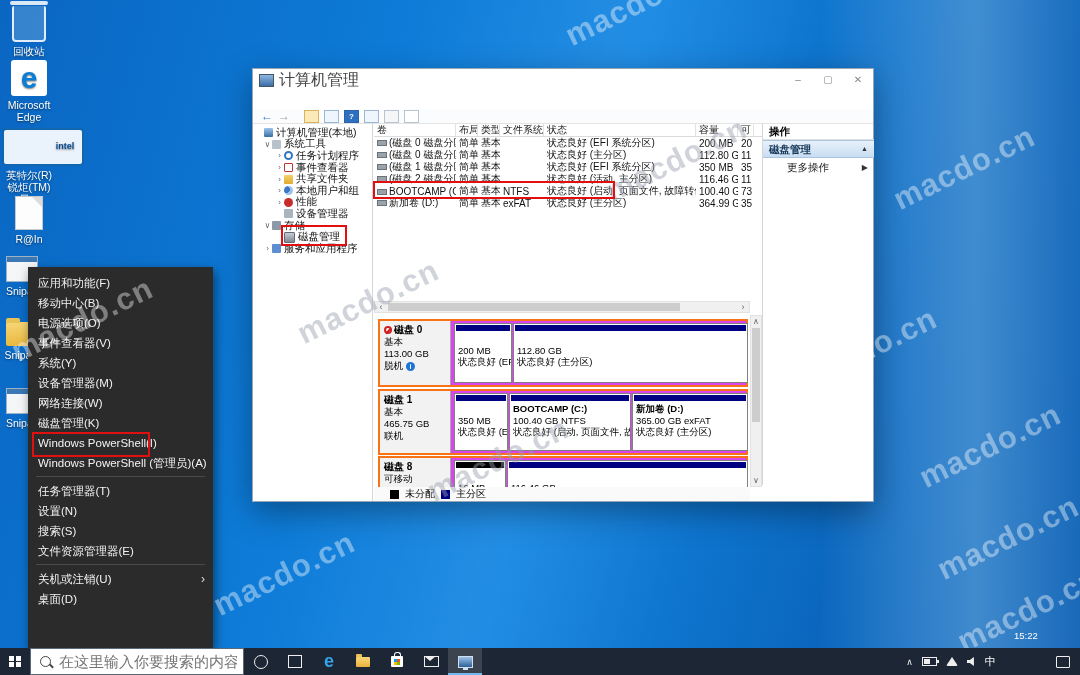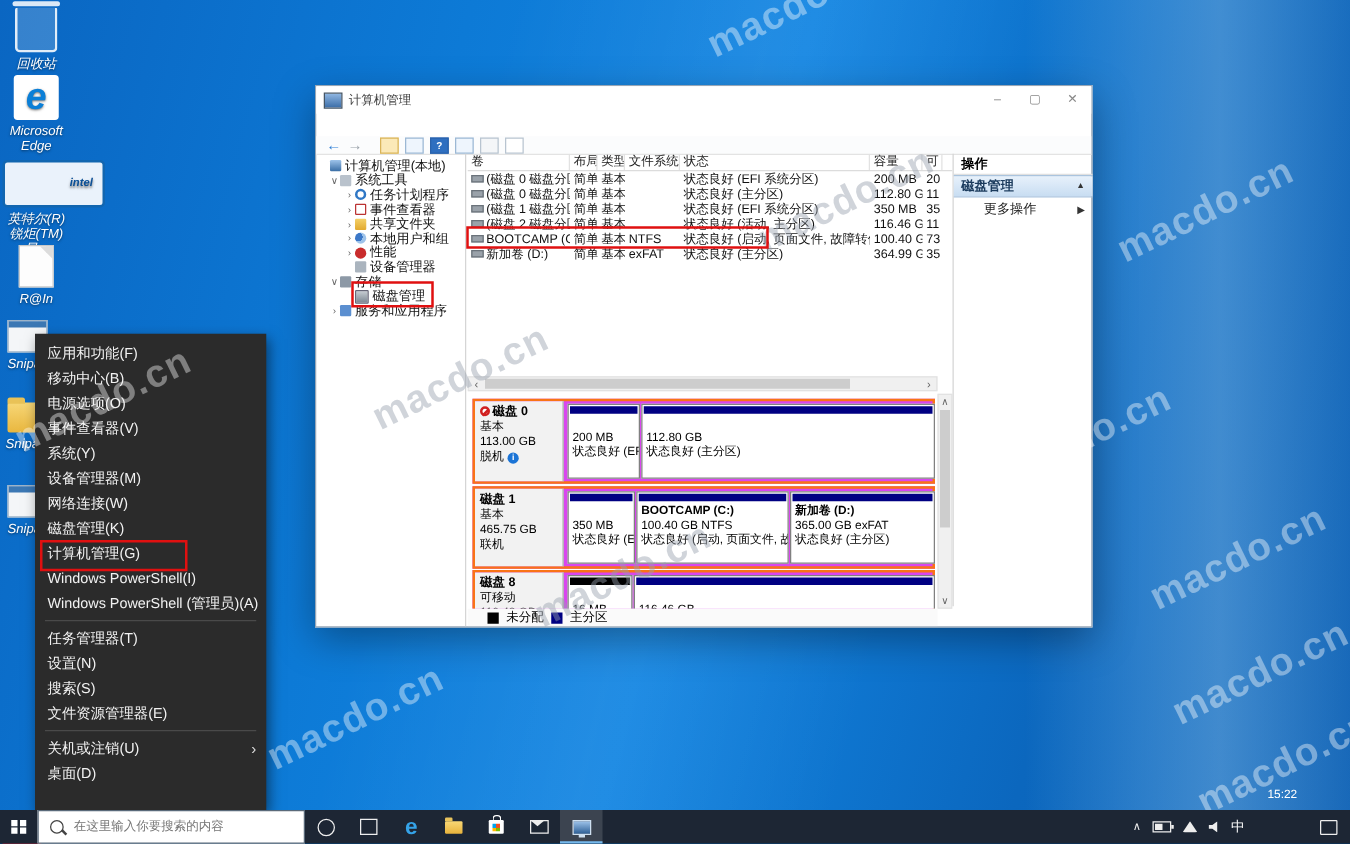--- a/index.html
+++ b/index.html
@@ -12,21 +12,21 @@
     background:linear-gradient(90deg,rgba(255,255,255,0) 0%,rgba(160,215,255,.22) 35%,rgba(190,230,255,.30) 60%,rgba(255,255,255,.06) 100%);}
   .beam2{left:330px;top:0;width:420px;height:648px;transform:skewX(-14deg);
     background:linear-gradient(90deg,rgba(255,255,255,0),rgba(255,255,255,.07),rgba(255,255,255,0));}
   
   .wm{position:absolute;font-size:31px;font-weight:bold;letter-spacing:1px;
       transform:rotate(-26deg);white-space:nowrap;pointer-events:none;z-index:40;}
   .wm.light{color:rgba(255,255,255,.40);}
   .wm.dark{color:rgba(150,160,172,.45);}
   
   .dicon{position:absolute;width:54px;text-align:center;color:#fff;font-size:10.5px;line-height:12px;
-         text-shadow:0 1px 2px rgba(0,0,0,.55);z-index:1;font-style:italic;}
+         text-shadow:0 1px 2px rgba(0,0,0,.55);z-index:1;}
   .dicon .img{margin:0 auto 3px auto;position:relative;}
   .bin{width:30px;height:34px;border:2px solid rgba(255,255,255,.85);border-top:none;border-radius:2px 2px 4px 4px;background:rgba(255,255,255,.18);}
   .bin:before{content:"";position:absolute;left:-4px;top:-5px;width:38px;height:4px;background:rgba(255,255,255,.85);border-radius:2px;}
   .edgetile{width:36px;height:36px;background:#fff;border-radius:3px;color:#0b7fd7;font-size:30px;font-weight:bold;line-height:36px;}
   .inteltile{width:34px;height:34px;background:#eaf2fb;border:2px solid #1266b0;border-radius:4px;color:#0a4f96;font-size:9px;line-height:32px;font-weight:bold;padding-left:44px;}
   .doctile{width:26px;height:32px;background:#fdfdfd;border:1px solid #c9c9c9;position:relative;}
   .doctile:before{content:"";position:absolute;right:0;top:0;border:5px solid #dcdcdc;border-left-color:transparent;border-bottom-color:transparent;}
   .apptile{width:30px;height:24px;background:#f4f6f8;border:1px solid #9db3c8;}
   .apptile:before{content:"";display:block;height:5px;background:#3c78b4;}
   .foldtile{width:32px;height:24px;background:linear-gradient(#f7d777,#e9b73f);border-radius:2px;position:relative;}
@@ -36,21 +36,21 @@
           box-shadow:2px 4px 10px rgba(0,0,0,.5);padding-top:6px;box-sizing:border-box;color:#f2f2f2;font-size:11.5px;}
   .mi{height:20px;line-height:20px;padding-left:10px;position:relative;white-space:nowrap;}
   .mi .sub{position:absolute;right:8px;top:0;font-size:12px;color:#dcdcdc;}
   .msep{height:1px;background:#4a4a4a;margin:3px 8px 4px 8px;}
   
   .redbox{position:absolute;border:2px solid #e01010;z-index:50;pointer-events:none;}
   
   .cmwin{left:252px;top:68px;width:620px;height:432px;background:#fff;border:1px solid #97a6b6;
          box-shadow:0 10px 30px rgba(0,0,0,.35);z-index:10;color:#000;}
   .tbar{position:absolute;left:0;top:0;right:0;height:22px;background:#fff;display:flex;align-items:center;padding-left:6px;box-sizing:border-box;}
-  .tbar .wtitle{font-size:10px;color:#444;margin-left:5px;}
+  .tbar .wtitle{font-size:16px;color:#444;margin-left:5px;}
   .winctl{position:absolute;right:0;top:0;height:22px;display:flex;}
   .winctl span{width:30px;text-align:center;line-height:22px;font-size:10px;color:#888;}
   .cmico{width:13px;height:11px;background:linear-gradient(#8fb6e2,#3c6ea8);border:1px solid #456;position:relative;}
   .mbar{position:absolute;left:0;top:22px;right:0;height:18px;display:flex;gap:16px;align-items:center;padding-left:10px;font-size:11.5px;color:#222;border-bottom:1px solid #eee;}
   .tools{position:absolute;left:0;top:40px;right:0;height:14px;display:flex;align-items:center;gap:5px;padding-left:8px;border-bottom:1px solid #e3e3e3;background:#fbfcfd;}
   .tools .arr{font-size:12px;font-weight:bold;line-height:12px;}
   .tbox{width:13px;height:11px;border:1px solid #9cb8d4;background:#eef5fd;font-size:8px;line-height:11px;text-align:center;color:#2a6fbd;}
   .tbox.help{background:#2f6fc0;color:#fff;border-color:#2a62ab;font-weight:bold;}
   .wbody{position:absolute;left:0;top:54px;right:0;bottom:0;}
   
@@ -102,21 +102,21 @@
   .abar{height:16px;line-height:16px;padding-left:6px;background:linear-gradient(#e7f1fb,#c8ddf2);border-top:1px solid #aac4de;border-bottom:1px solid #aac4de;position:relative;font-weight:bold;color:#1a3a5c;}
   .abar .cg{position:absolute;right:6px;top:0;font-size:7px;color:#333;}
   .amore{height:18px;line-height:18px;padding-left:24px;position:relative;color:#222;}
   .amore .cg{position:absolute;right:6px;top:1px;font-size:8px;color:#333;}
   
   .taskbar{position:absolute;left:0;bottom:0;width:1080px;height:27px;background:#1d2634;z-index:70;display:flex;align-items:center;color:#fff;}
   .startbtn{width:30px;height:27px;display:flex;align-items:center;justify-content:center;flex:none;}
   .winlogo{width:12px;height:12px;display:grid;grid-template-columns:5px 5px;grid-template-rows:5px 5px;gap:1.5px;}
   .winlogo i{background:#fff;display:block;}
   .searchbox{width:214px;height:27px;background:#fff;display:flex;align-items:center;flex:none;border:1px solid #5a6a7a;box-sizing:border-box;}
-  .searchbox input{border:none;outline:none;font-size:10px;width:178px;background:transparent;color:#222;font-family:inherit;}
+  .searchbox input{border:none;outline:none;font-size:15px;width:178px;background:transparent;color:#222;font-family:inherit;}
   .mag{width:9px;height:9px;border:1.5px solid #444;border-radius:50%;position:relative;margin:0 6px 0 9px;flex:none;}
   .mag:before{content:"";position:absolute;left:8px;top:8px;width:5px;height:1.5px;background:#444;transform:rotate(45deg);}
   .tbi{width:34px;height:27px;display:flex;align-items:center;justify-content:center;flex:none;}
   .tbi.active{background:rgba(255,255,255,.14);box-shadow:inset 0 -2px 0 #76b9ed;}
   .ring{width:12px;height:12px;border:1.5px solid #eee;border-radius:50%;}
   .tview{width:12px;height:11px;border:1.5px solid #eee;position:relative;}
   .edge-e{color:#35a3e8;font-size:18px;font-weight:bold;line-height:27px;}
   .tfold{width:14px;height:10px;background:linear-gradient(#f8d775,#e8b33c);border-radius:1px;position:relative;}
   .tfold:before{content:"";position:absolute;left:0;top:-3px;width:6px;height:3px;background:#e8c35c;border-radius:1px 1px 0 0;}
   .bag{width:12px;height:11px;background:#fff;border-radius:1px;position:relative;}
@@ -177,21 +177,20 @@
 
   <div class="abs wxmenu">
     <div class="mi">应用和功能(F)</div>
     <div class="mi">移动中心(B)</div>
     <div class="mi">电源选项(O)</div>
     <div class="mi">事件查看器(V)</div>
     <div class="mi">系统(Y)</div>
     <div class="mi">设备管理器(M)</div>
     <div class="mi">网络连接(W)</div>
     <div class="mi">磁盘管理(K)</div>
-    <div class="mi">计算机管理(G)</div>
     <div class="mi">Windows PowerShell(I)</div>
     <div class="mi">Windows PowerShell (管理员)(A)</div>
     <div class="msep"></div>
     <div class="mi">任务管理器(T)</div>
     <div class="mi">设置(N)</div>
     <div class="mi">搜索(S)</div>
     <div class="mi">文件资源管理器(E)</div>
     <div class="msep"></div>
     <div class="mi"><span>关机或注销(U)</span><span class="sub">›</span></div>
     <div class="mi">桌面(D)</div>

